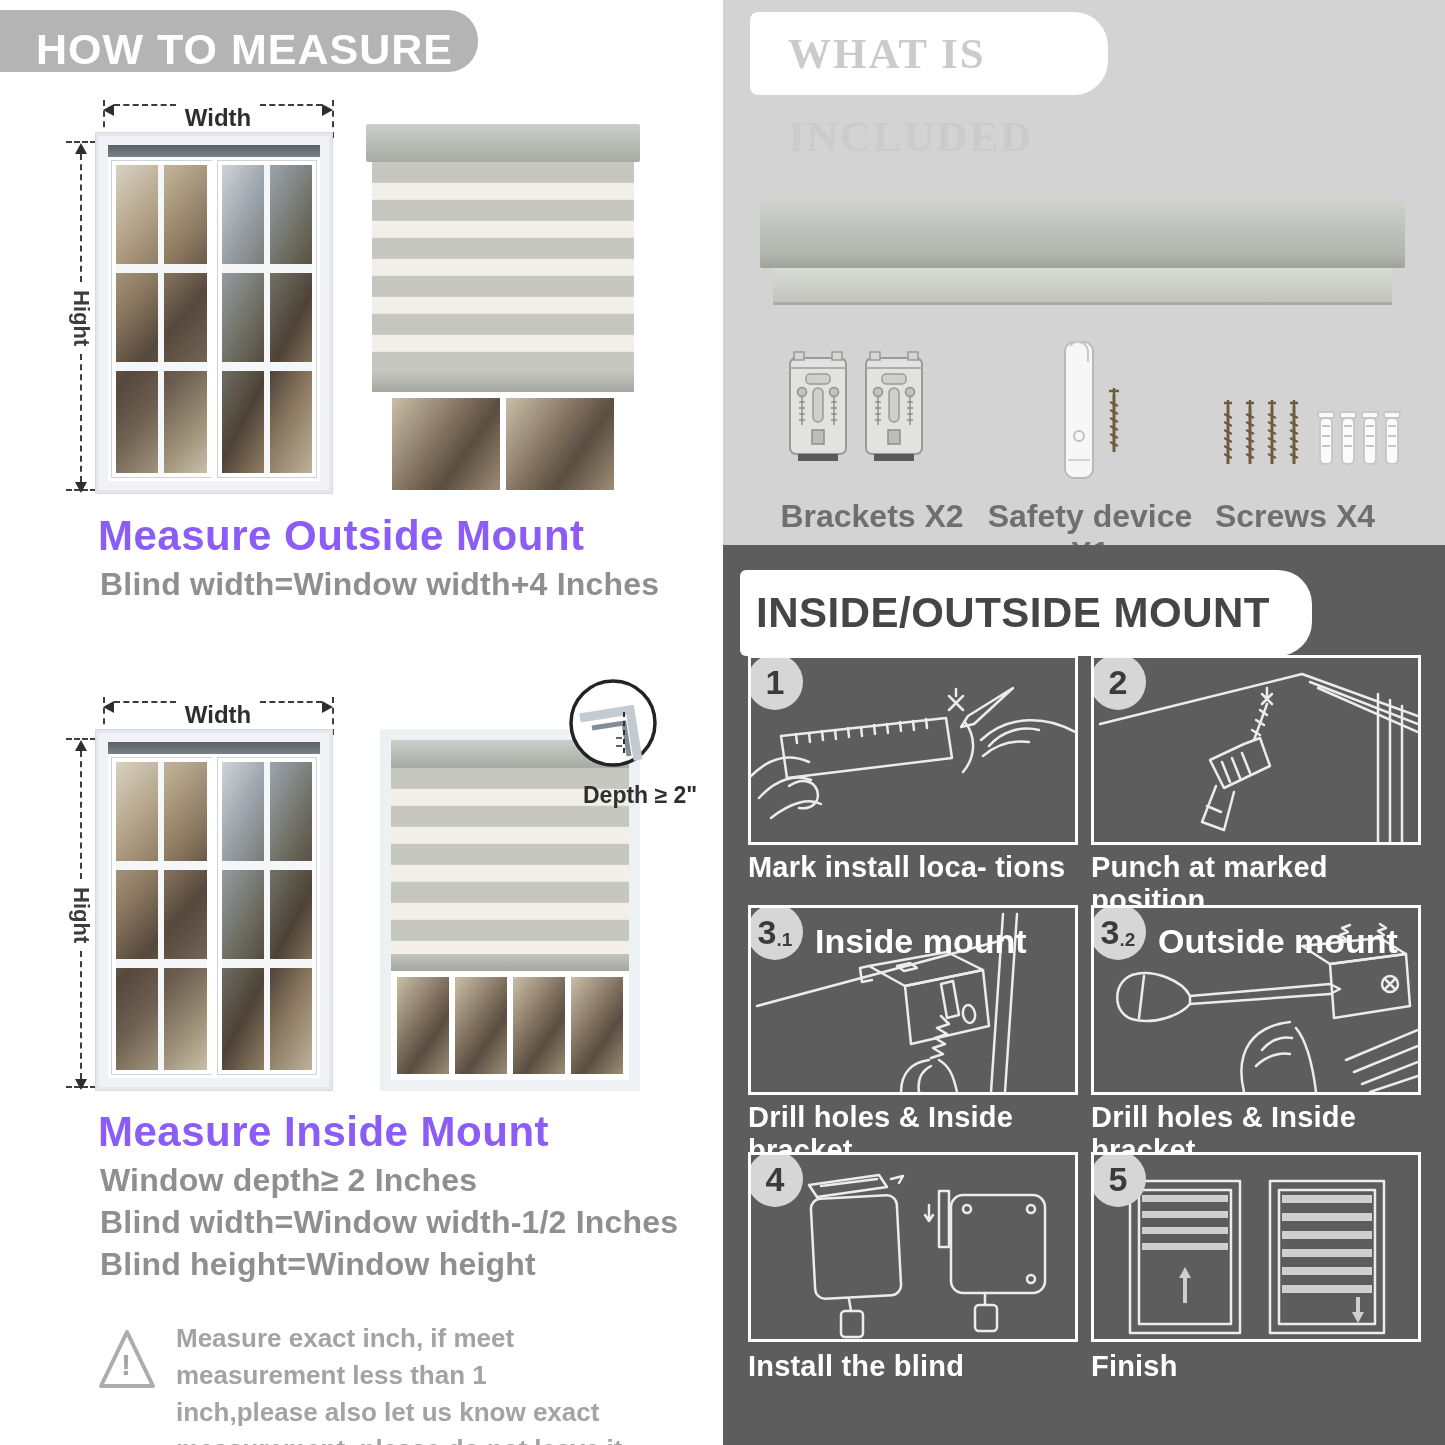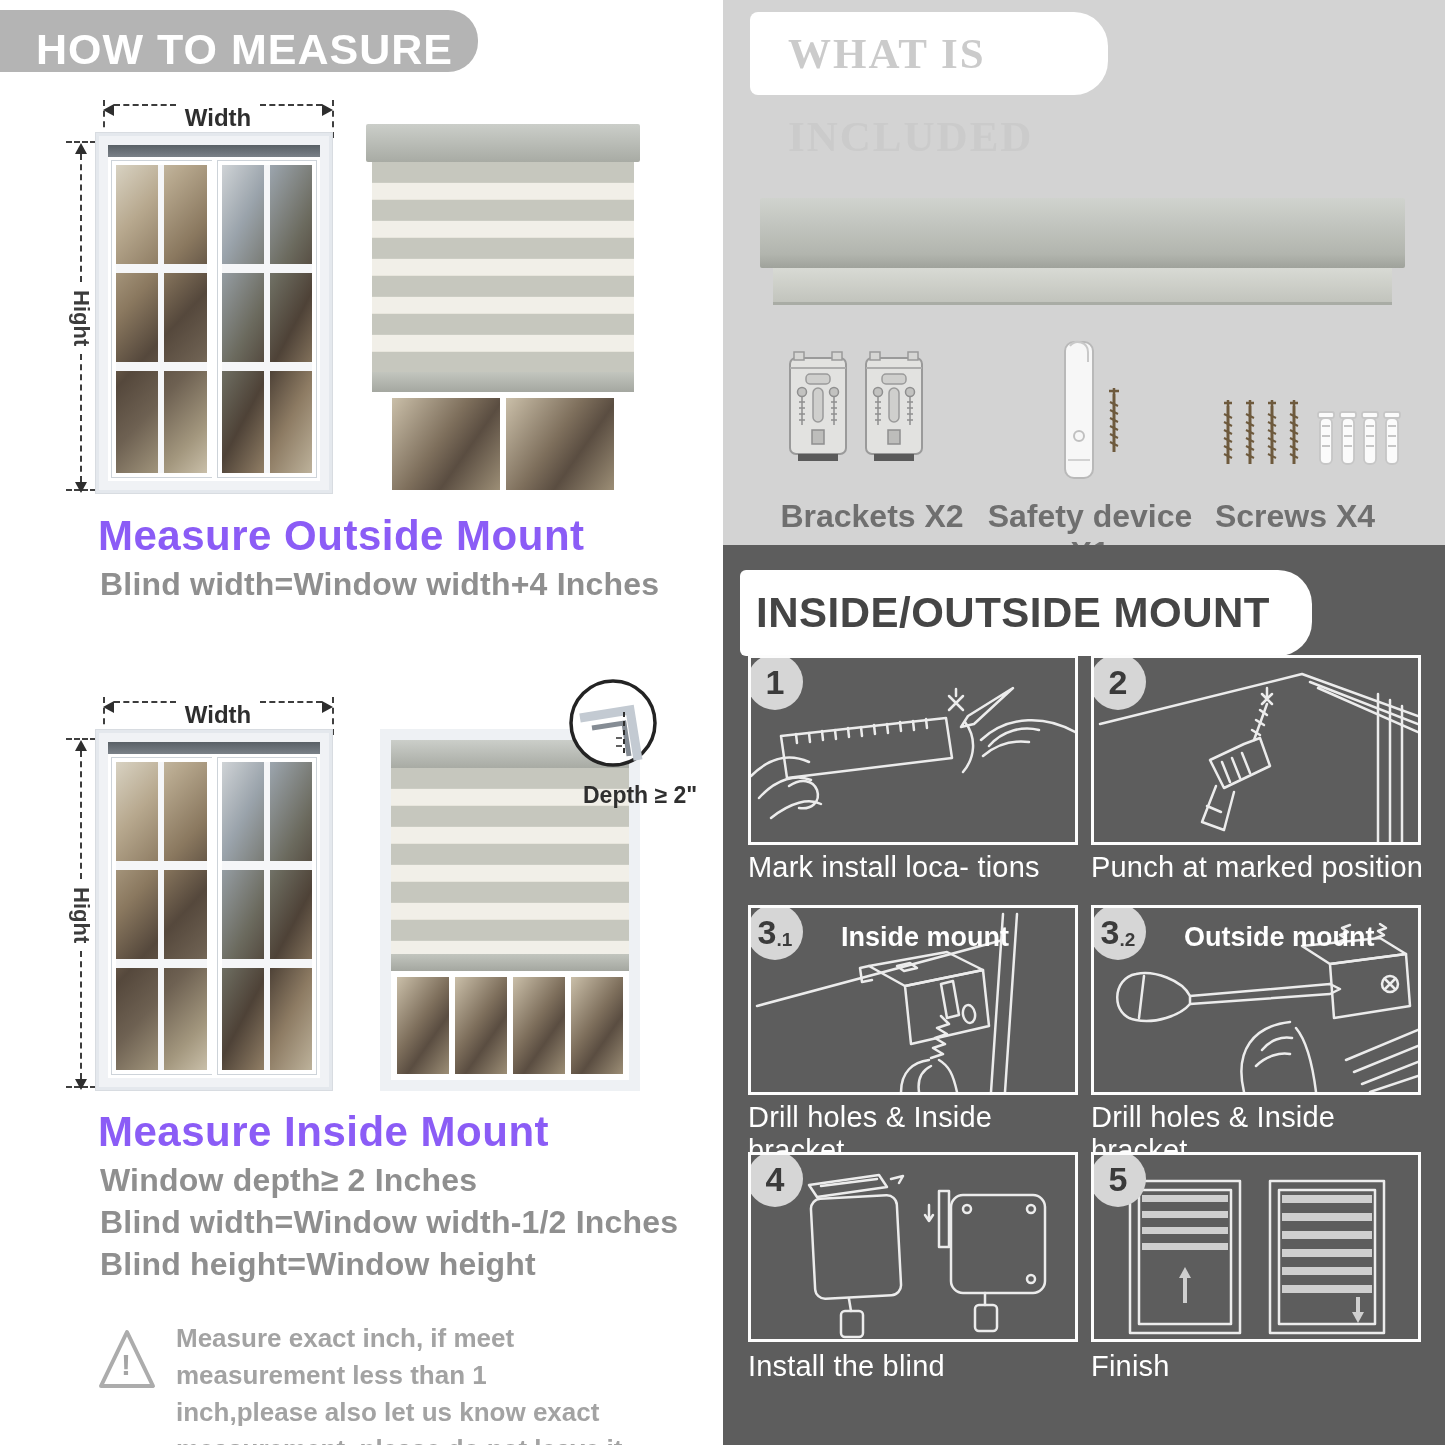--- a/index.html
+++ b/index.html
@@ -78,22 +78,22 @@
     border-radius:6px 34px 34px 6px;color:#454545;font-size:42px;font-weight:bold;
     letter-spacing:.5px;line-height:86px;padding-left:16px;box-sizing:border-box;margin-top:10px;}
 
   .step-panel{width:330px;height:190px;border:3px solid #fdfdfd;box-sizing:border-box;
     overflow:hidden;background:#5d5d5d;}
   .step-panel svg{position:absolute;left:0;top:0;width:100%;height:100%;}
   .badge{position:absolute;left:-4px;top:-4px;width:56px;height:56px;border-radius:50%;
     background:#d6d6d6;display:flex;align-items:center;justify-content:center;
     font-weight:bold;font-size:34px;color:#3b3b3b;}
   .bsub{font-size:19px;margin-top:16px;}
-  .plabel{position:absolute;left:64px;top:14px;color:#ffffff;font-weight:bold;font-size:27px;margin-left:26px;}
-  .caption{width:340px;color:#ffffff;font-weight:normal;font-size:29px;letter-spacing:.2px;}
+  .plabel{position:absolute;left:64px;top:14px;color:#ffffff;font-weight:bold;font-size:34px;}
+  .caption{width:340px;color:#ffffff;font-weight:bold;font-size:29px;letter-spacing:.2px;}
 
   .lineart{stroke:#ececec;stroke-width:2.5;fill:none;stroke-linecap:round;stroke-linejoin:round;}
 </style>
 </head>
 <body>
 
 <div class="canvas">
 
   <div class="abs htm-header">HOW TO MEASURE</div>
 

